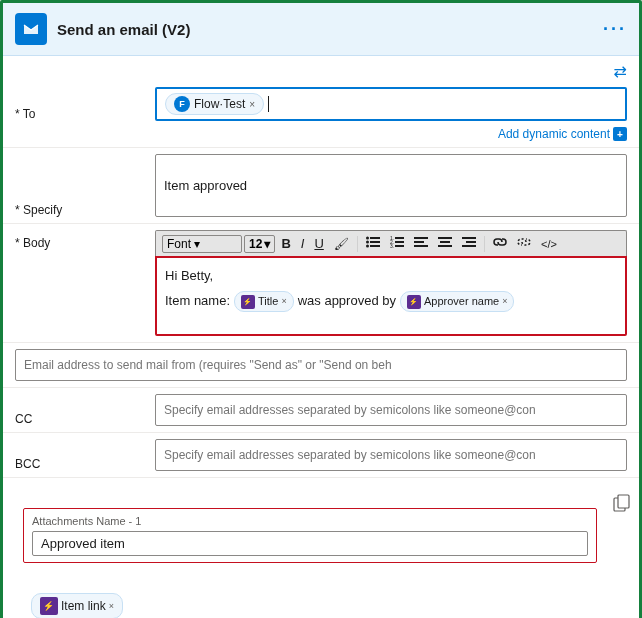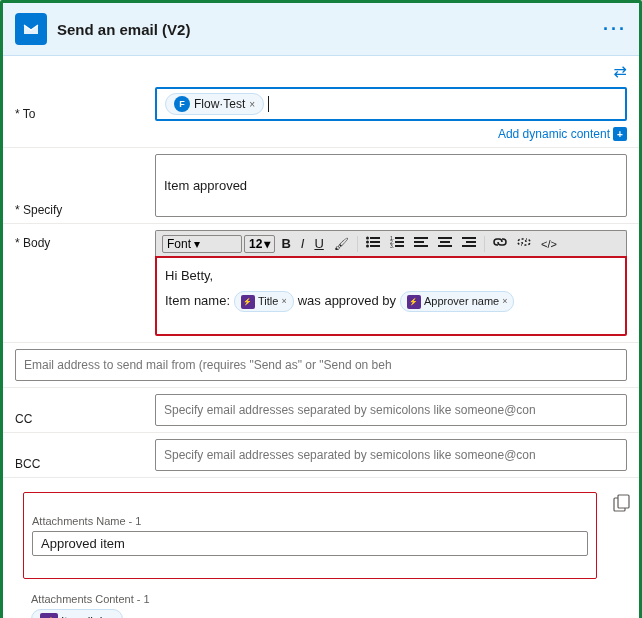--- a/index.html
+++ b/index.html
@@ -255,23 +255,23 @@
       border: 2px solid #c50f1f;
       border-radius: 0 0 2px 2px;
     }
     .divider {
       border: none;
       border-top: 1px solid #edebe9;
       margin: 2px 0;
     }
     .attachments-section {
       border: 1px solid #c50f1f;
-      margin: 8px 12px;
-      border-radius: 2px;
-      padding: 22px 8px;
+      margin: 24px 12px;
+      border-radius: 2px;
+      padding: 6px 8px;
     }
     .attachment-label {
       font-size: 11px;
       color: #605e5c;
       margin-bottom: 4px;
     }
     .attachment-value-row {
       display: flex;
       align-items: center;
       gap: 6px;
@@ -478,21 +478,20 @@
       <div style="flex:1;">
 
         <div class="attachments-section">
           <div class="attachment-label">Attachments Name - 1</div>
           <div class="attachment-value-row">
             <input class="attachment-input" type="text" value="Approved item" style="">
           </div>
         </div>
 
         <div class="attachments-content-section">
-          <div class="attachment-label">Attachments Content - 1</div>
           <div style="display:flex;align-items:center;gap:4px;">
             <span class="inline-token" style="padding:3px 8px;font-size:12px;">
               <span class="token-icon" style="width:18px;height:18px;font-size:9px;">⚡</span>
               <span>Item link</span>
               <span class="close-x">×</span>
             </span>
           </div>
         </div>
       </div>
       <div style="margin-top:10px;">

